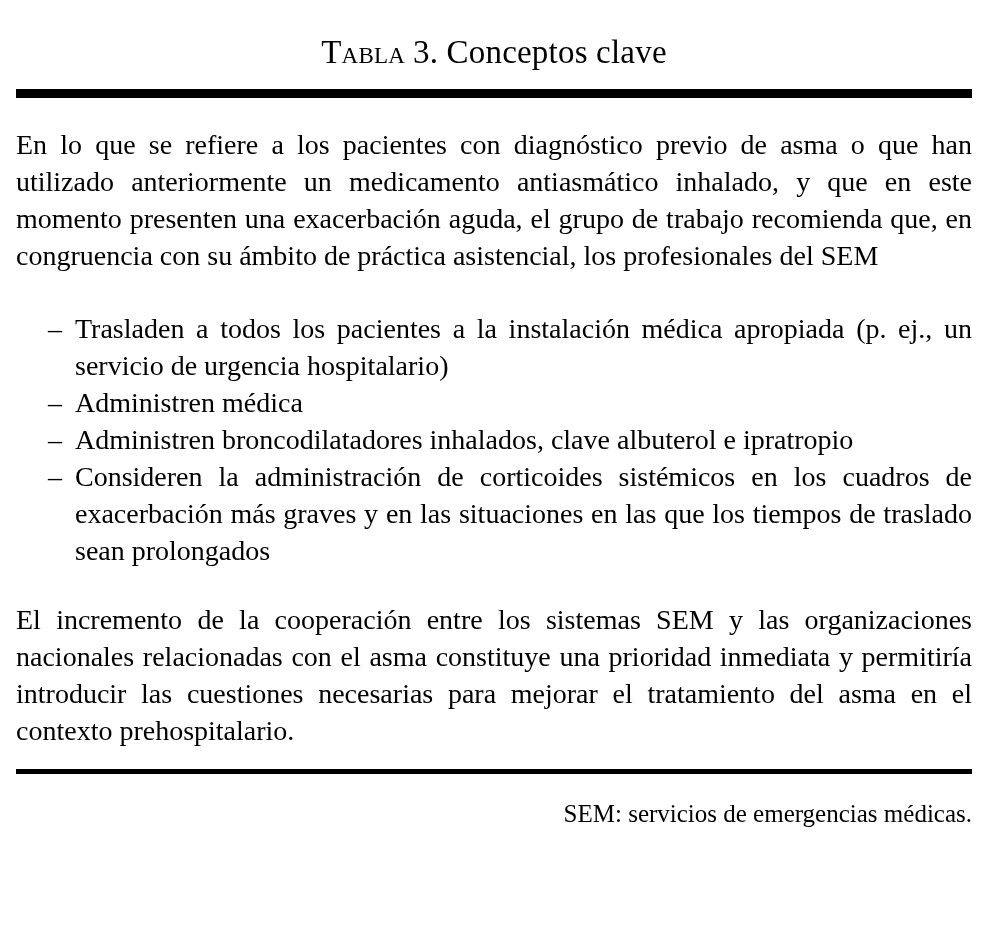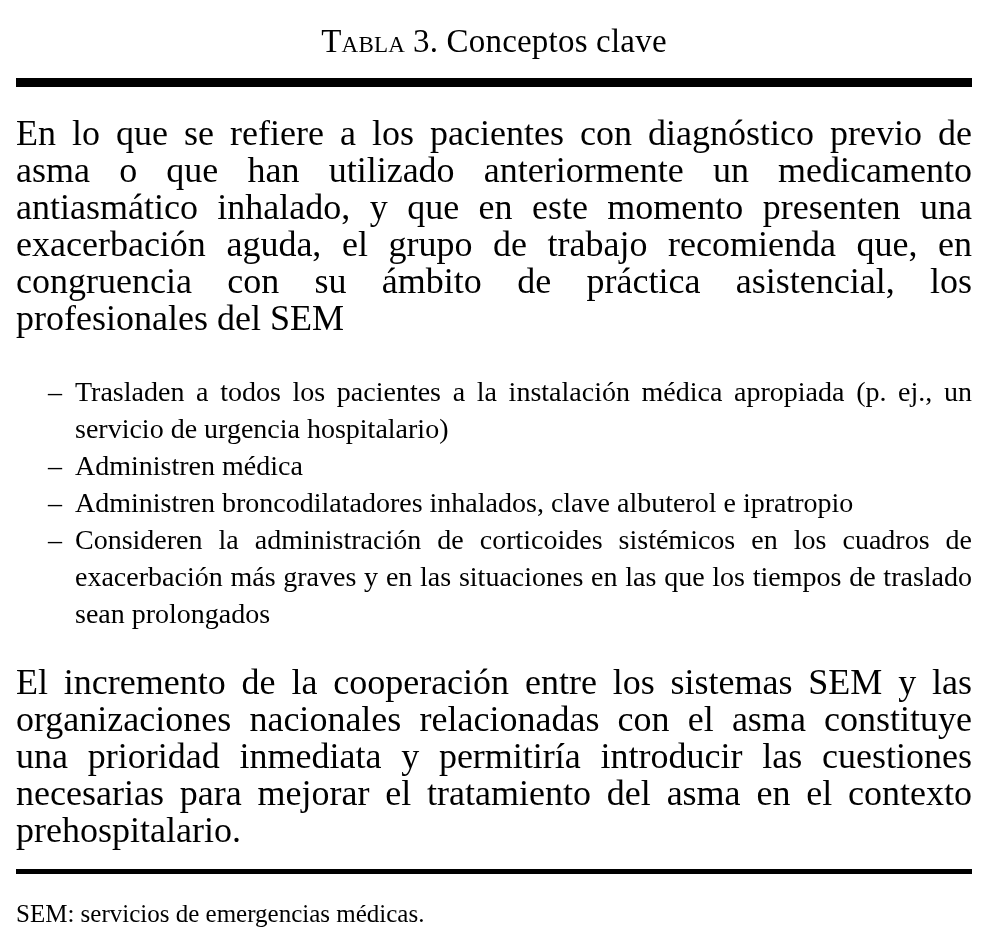--- a/index.html
+++ b/index.html
@@ -12,21 +12,21 @@
     height: 943px;
     overflow: hidden;
     color: #000000;
     font-family: "Liberation Serif", "DejaVu Serif", serif;
     -webkit-font-smoothing: antialiased;
   }
   .table-card {
     box-sizing: border-box;
     width: 992px;
     height: 943px;
-    padding: 13px 20px 0 16px;
+    padding: 24px 20px 0 16px;
   }
   .table-title {
     margin: 8px 0 16px 0;
     text-align: center;
     font-size: 33px;
     font-weight: 400;
     line-height: 1.25;
     letter-spacing: 0.2px;
   }
   .table-title .sc {
@@ -37,21 +37,21 @@
   }
   .rule {
     width: 100%;
     background: #000000;
     border: none;
   }
   .rule-thick { height: 9px; }
   .rule-thin  { height: 5px; margin-top: 20px; }
   .para {
     margin: 28px 0 0 0;
-    font-size: 36px;
+    font-size: 28px;
     line-height: 37px;
     text-align: justify;
     text-justify: inter-word;
     hyphens: auto;
   }
   .closing-para { margin-top: 32px; }
   .reclist {
     list-style: none;
     margin: 36px 0 0 0;
     padding: 0 0 0 32px;
@@ -67,21 +67,21 @@
   .reclist .li-text {
     flex: 1 1 auto;
     text-align: justify;
     text-justify: inter-word;
     hyphens: auto;
   }
   .footnote {
     margin: 24px 0 0 0;
     font-size: 25px;
     line-height: 32px;
-    text-align: left;
+    text-align: right;
   }
 </style>
 </head>
 <body>
 
 <main class="table-card">
 
   <h1 class="table-title">
     <span class="sc">Tabla</span><span class="rest">3. Conceptos clave</span>
   </h1>

